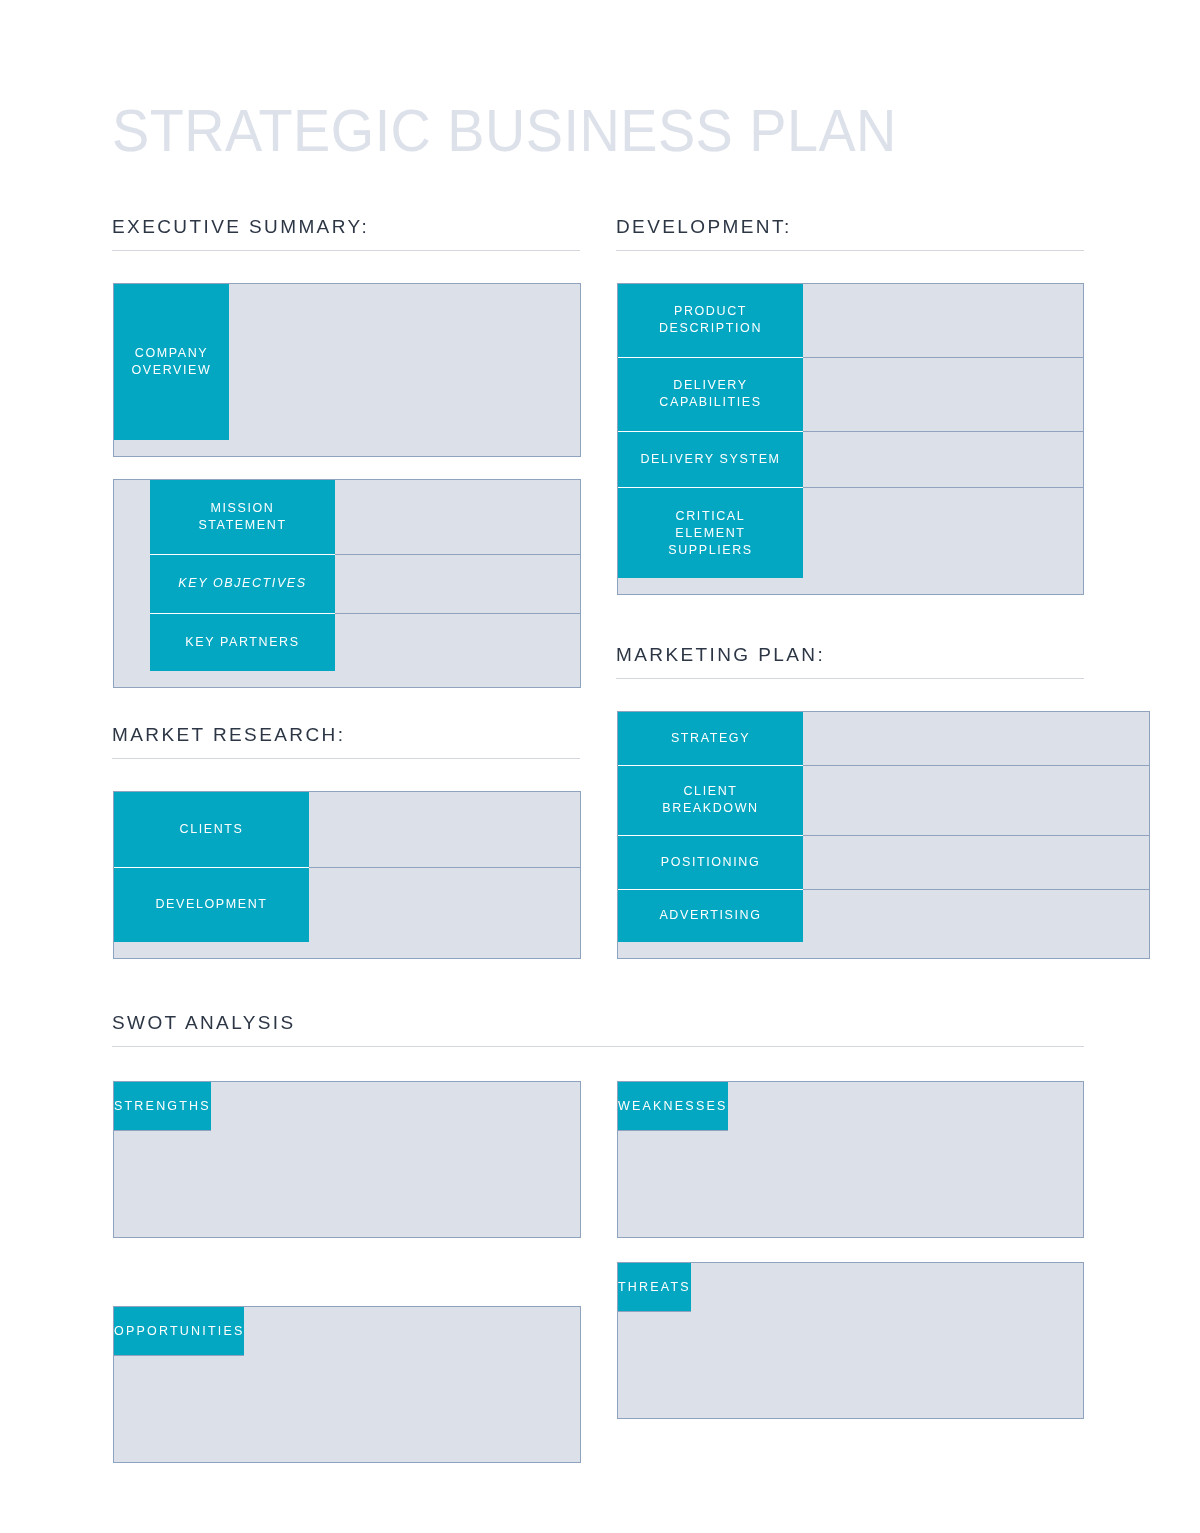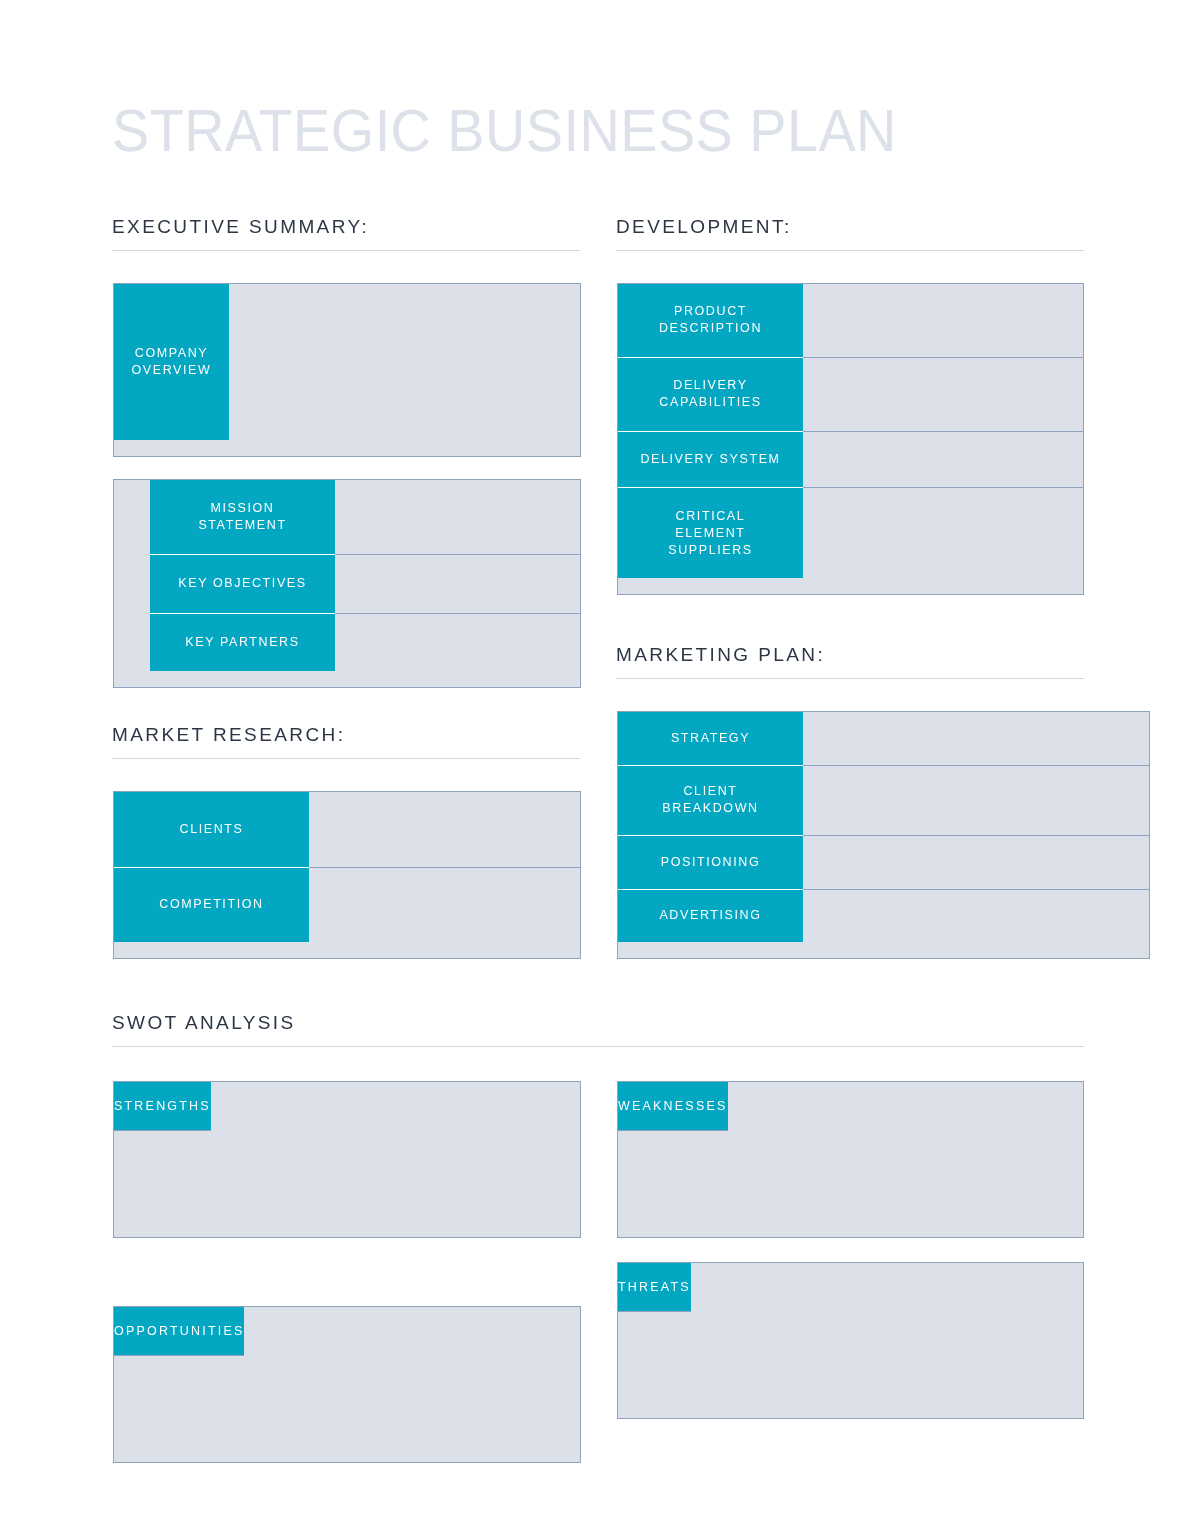--- a/index.html
+++ b/index.html
@@ -155,41 +155,41 @@
     </div>
   </div>
 
   <div class="row-table" style="left:113px; top:479px; width:468px; height:209px;padding-left:36px;">
     <div class="row">
       <div class="row-label" style="width:185px; white-space:pre-line;">MISSION
 STATEMENT</div>
       <div class="row-fill"></div>
     </div>
     <div class="row">
-      <div class="row-label" style="width:185px; white-space:pre-line;">KEY OBJECTIVES</div>
+      <div class="row-label" style="width:185px; white-space:pre-line;font-style:italic;">KEY OBJECTIVES</div>
       <div class="row-fill"></div>
     </div>
     <div class="row">
       <div class="row-label" style="width:185px; white-space:pre-line;">KEY PARTNERS</div>
       <div class="row-fill"></div>
     </div>
   </div>
 
   <div class="section-head" style="left:112px; top:724px; width:468px;">
     <span class="section-title">MARKET RESEARCH:</span>
     <span class="rule"></span>
   </div>
 
   <div class="row-table" style="left:113px; top:791px; width:468px; height:168px;">
     <div class="row">
       <div class="row-label" style="width:195px; white-space:pre-line;">CLIENTS</div>
       <div class="row-fill"></div>
     </div>
     <div class="row">
-      <div class="row-label" style="width:195px; white-space:pre-line;">COMPETITION</div>
+      <div class="row-label" style="width:195px; white-space:pre-line;">DEVELOPMENT</div>
       <div class="row-fill"></div>
     </div>
   </div>
 
   <div class="section-head" style="left:616px; top:216px; width:468px;">
     <span class="section-title">DEVELOPMENT:</span>
     <span class="rule"></span>
   </div>
 
   <div class="row-table" style="left:617px; top:283px; width:467px; height:312px;">

